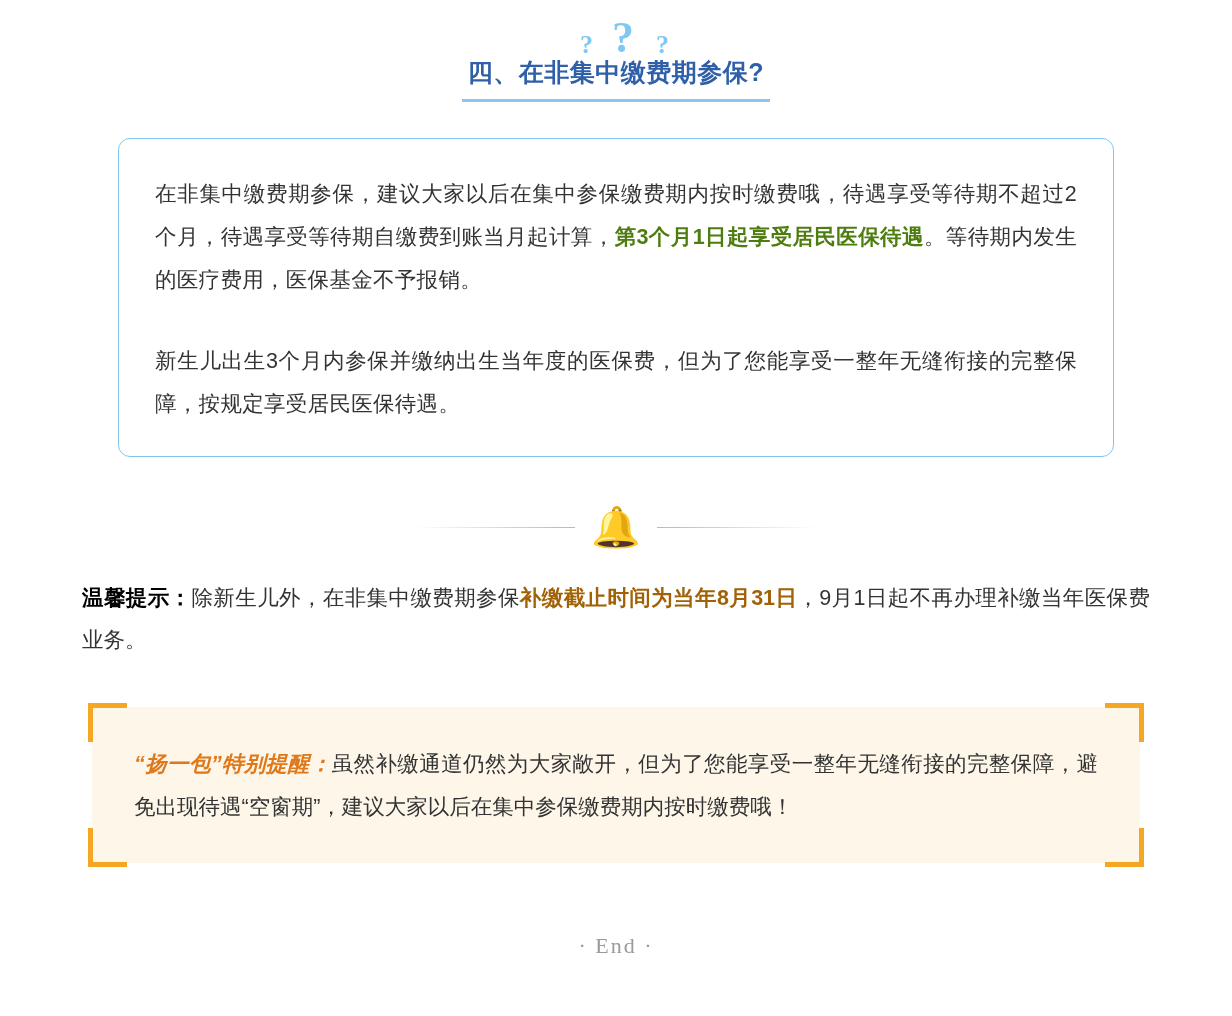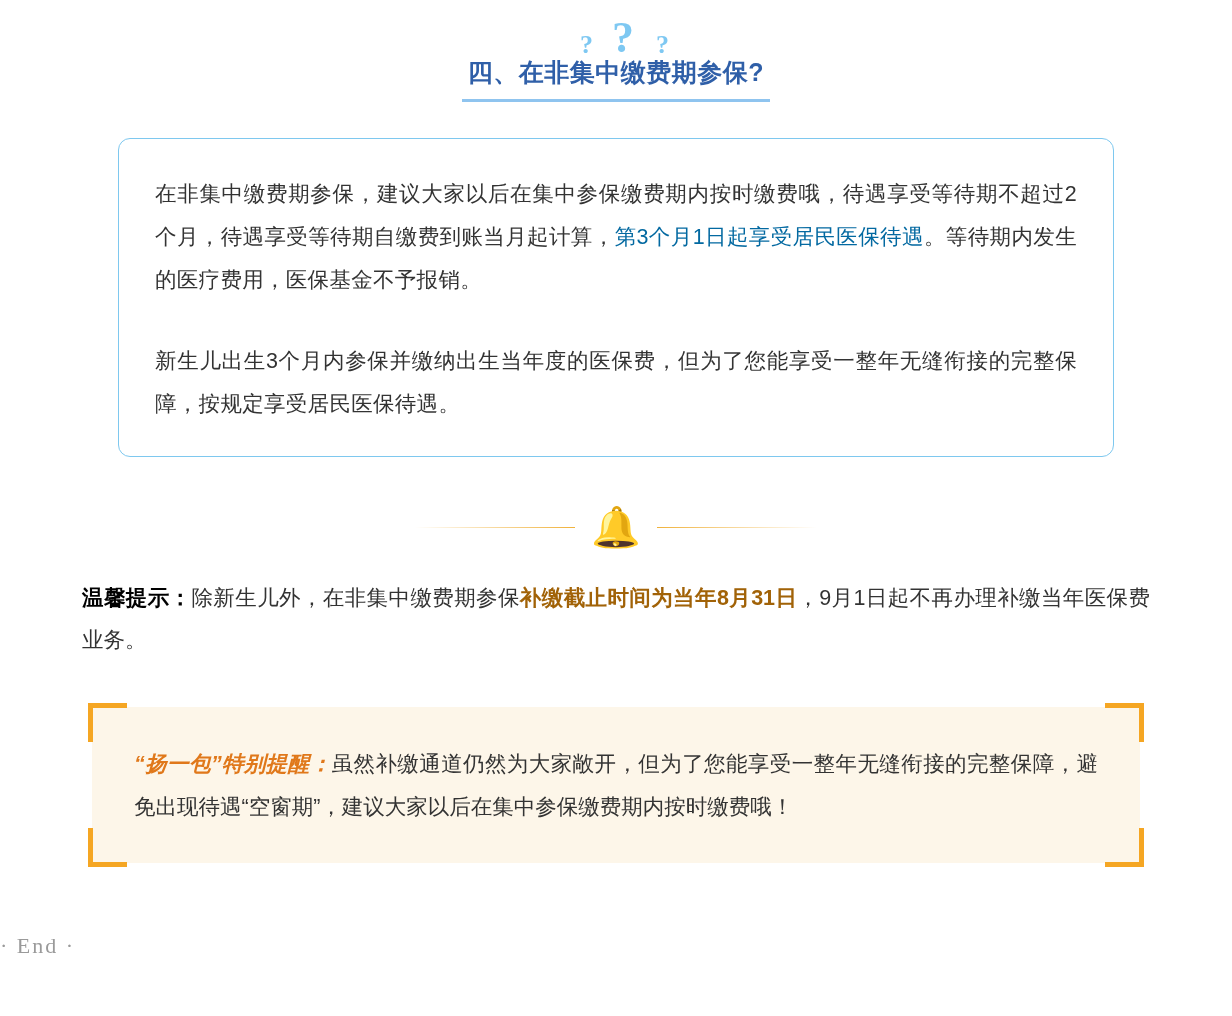--- a/index.html
+++ b/index.html
@@ -59,22 +59,22 @@
   .card p {
     margin: 0;
     font-size: 21.5px;
     line-height: 43px;
     color: #333333;
     text-align: justify;
     letter-spacing: 0.3px;
   }
   .card p + p { margin-top: 38px; }
   .hl-blue {
-    color: #0369a1;
-    font-weight: normal;
+    color: #4d7c0f;
+    font-weight: bold;
   }
 
   
   .divider {
     display: flex;
     align-items: center;
     justify-content: center;
     margin: 50px 0 0 0;
   }
   .divider .rule {
@@ -135,20 +135,21 @@
     text-align: justify;
   }
   .notice .notice-label {
     color: #e0781a;
     font-weight: bold;
     font-style: italic;
   }
 
   
   .end {
+    text-align: center;
     margin-top: 70px;
     font-size: 22px;
     color: #9a9a9a;
     letter-spacing: 2px;
     font-family: "Liberation Serif", "DejaVu Serif", serif;
   }
 </style>
 </head>
 <body>
 

